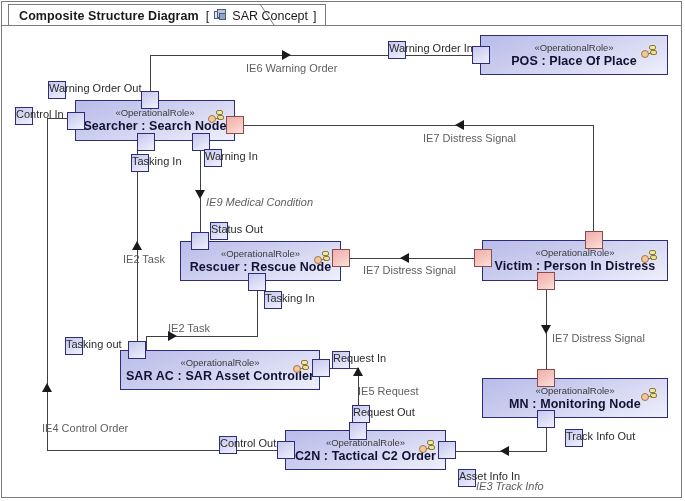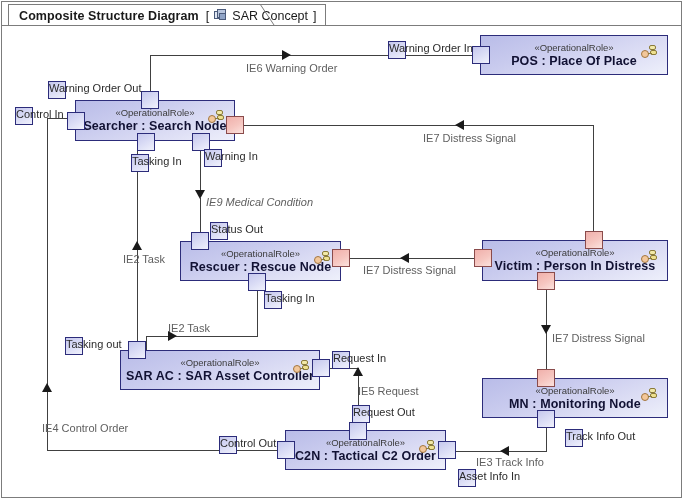--- a/index.html
+++ b/index.html
@@ -147,21 +147,21 @@
   <div class="lbl flow" style="left:552px;top:332px;">IE7 Distress Signal</div>
 
   <div class="ln h" style="left:320px;top:368px;width:39px;"></div>
   <div class="ln v" style="left:358px;top:368px;height:63px;"></div>
   <div class="arr u" style="left:353px;top:367px;"></div>
   <div class="lbl flow" style="left:358px;top:385px;">IE5 Request</div>
 
   <div class="ln v" style="left:546px;top:418px;height:33px;"></div>
   <div class="ln h" style="left:446px;top:451px;width:101px;"></div>
   <div class="arr l" style="left:500px;top:446px;"></div>
-  <div class="lbl flow" style="left:476px;top:456px;">IE3 Track Info</div>
+  <div class="lbl flow" style="left:476px;top:480px;font-style:italic;">IE3 Track Info</div>
 
   <div class="ln h" style="left:47px;top:450px;width:239px;"></div>
   <div class="ln v" style="left:47px;top:118px;height:333px;"></div>
   <div class="ln h" style="left:47px;top:118px;width:29px;"></div>
   <div class="arr u" style="left:42px;top:383px;"></div>
   <div class="lbl flow" style="left:42px;top:398px;margin-top:24px;">IE4 Control Order</div>
 
   <div class="node" style="left:75px;top:100px;width:160px;height:41px;">
     <div class="stereo">«OperationalRole»</div>
     <div class="nm">Searcher : Search Node</div>

